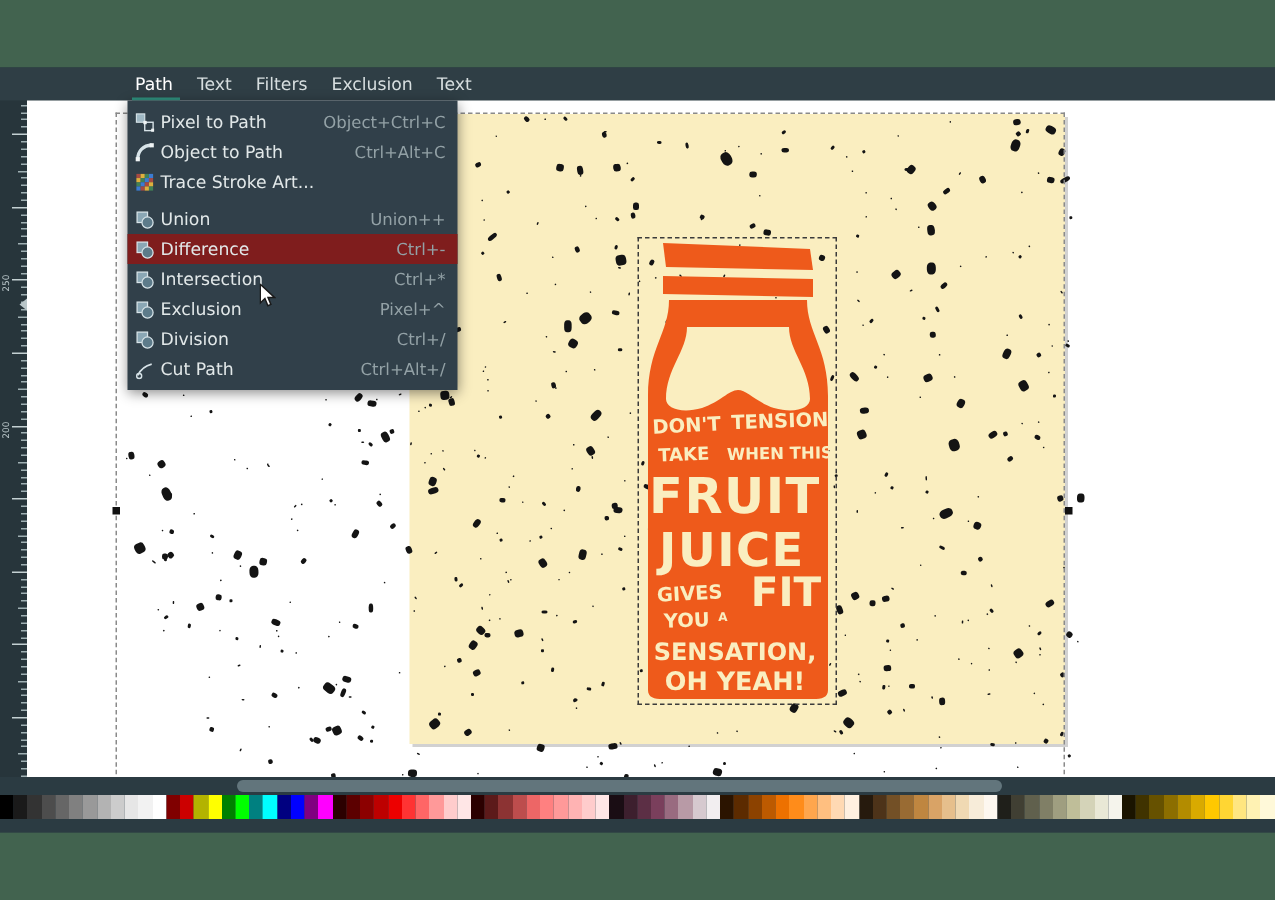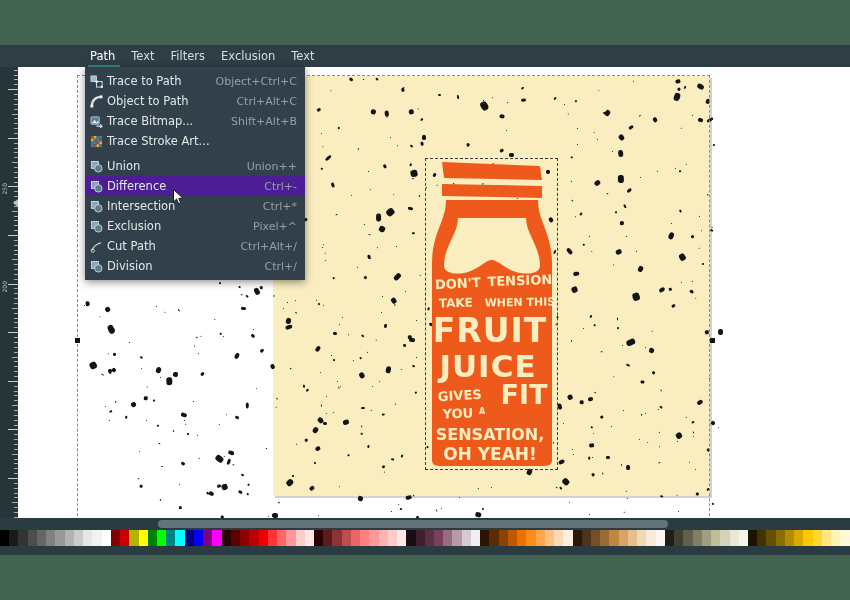--- a/index.html
+++ b/index.html
@@ -113,21 +113,21 @@
     position:absolute;left:85px;top:22px;width:220px;
     background:#31404a;
     box-shadow:0 2px 8px rgba(0,0,0,0.45);
     z-index:50;
     padding:4px 0;
   }
   .mi{
     position:relative;display:flex;align-items:center;
     height:20px;padding:0 8px 0 0;cursor:default;
   }
-  .mi.hl{background:#4c1d95;}
+  .mi.hl{background:#7f1d1d;}
   .mi .ic{
     width:22px;height:20px;display:flex;align-items:center;justify-content:center;flex:0 0 22px;
   }
   .mi .lbl{
     font-size:11.5px;color:#e2e8e9;flex:1 1 auto;white-space:nowrap;
   }
   .mi .acc{
     font-size:11px;color:#93a1a6;white-space:nowrap;padding-left:12px;
   }
   .mi-sep{height:5px;}
@@ -1147,44 +1147,33 @@
   <div class="dropdown" id="dropdown">
       <div class="mi">
         <span class="ic">
           <svg viewBox="0 0 14 14" width="13" height="13">
             <rect x="1" y="1" width="6" height="6" fill="#9fb8c4" stroke="#d7e3e8" stroke-width="0.8"></rect>
             <rect x="7" y="7" width="6" height="6" fill="none" stroke="#d7e3e8" stroke-width="1"></rect>
             <rect x="6" y="6" width="2.4" height="2.4" fill="#f0f4f5"></rect>
             <rect x="11.6" y="11.6" width="2.2" height="2.2" fill="#f0f4f5"></rect>
           </svg>
         </span>
-        <span class="lbl">Trace to Path</span>
+        <span class="lbl">Pixel to Path</span>
         <span class="acc">Object+Ctrl+C</span>
       </div>
       <div class="mi">
         <span class="ic">
           <svg viewBox="0 0 14 14" width="13" height="13">
             <path d="M2,12 C2,6 6,2 12,2" fill="none" stroke="#d7e3e8" stroke-width="2.4"></path>
             <rect x="0.5" y="10.5" width="3" height="3" fill="#f0f4f5"></rect>
             <rect x="10.5" y="0.5" width="3" height="3" fill="#f0f4f5"></rect>
           </svg>
         </span>
         <span class="lbl">Object to Path</span>
         <span class="acc">Ctrl+Alt+C</span>
-      </div>
-      <div class="mi">
-        <span class="ic">
-          <svg viewBox="0 0 14 14" width="13" height="13">
-            <rect x="1" y="2" width="9" height="8" rx="1" fill="#5a7f93" stroke="#cfdde3" stroke-width="0.8"></rect>
-            <path d="M2,9 L5,5 L7,8 L9,6 L9,9 Z" fill="#e8f0f3"></path>
-            <path d="M7,12 L13,12 M11,10 L13,12 L11,14" fill="none" stroke="#d7e3e8" stroke-width="1.2"></path>
-          </svg>
-        </span>
-        <span class="lbl">Trace Bitmap...</span>
-        <span class="acc">Shift+Alt+B</span>
       </div>
       <div class="mi">
         <span class="ic">
           <svg viewBox="0 0 14 14" width="13" height="13">
             <rect x="1" y="1" width="3" height="3" fill="#d94f3d" opacity="0.7"></rect>
             <rect x="4" y="1" width="3" height="3" fill="#e8b63c" opacity="0.95"></rect>
             <rect x="7" y="1" width="3" height="3" fill="#4a9c5a" opacity="0.7"></rect>
             <rect x="10" y="1" width="3" height="3" fill="#3c7fd9" opacity="0.95"></rect>
             <rect x="1" y="4" width="3" height="3" fill="#e8b63c" opacity="0.95"></rect>
             <rect x="4" y="4" width="3" height="3" fill="#4a9c5a" opacity="0.7"></rect>
@@ -1240,37 +1229,37 @@
             <rect x="1.5" y="1.5" width="7.5" height="7.5" fill="#8aa7b5" stroke="#d7e3e8" stroke-width="0.9"></rect>
             <circle cx="9" cy="9" r="4" fill="#5d7b8a" stroke="#d7e3e8" stroke-width="0.9"></circle>
           </svg>
         </span>
         <span class="lbl">Exclusion</span>
         <span class="acc">Pixel+^</span>
       </div>
       <div class="mi">
         <span class="ic">
           <svg viewBox="0 0 14 14" width="13" height="13">
+            <rect x="1.5" y="1.5" width="7.5" height="7.5" fill="#8aa7b5" stroke="#d7e3e8" stroke-width="0.9"></rect>
+            <circle cx="9" cy="9" r="4" fill="#5d7b8a" stroke="#d7e3e8" stroke-width="0.9"></circle>
+          </svg>
+        </span>
+        <span class="lbl">Division</span>
+        <span class="acc">Ctrl+/</span>
+      </div>
+      <div class="mi">
+        <span class="ic">
+          <svg viewBox="0 0 14 14" width="13" height="13">
             <path d="M2,11 C4,7 8,4 12,3" fill="none" stroke="#d7e3e8" stroke-width="1.2"></path>
             <circle cx="3" cy="11.5" r="1.8" fill="none" stroke="#d7e3e8" stroke-width="1"></circle>
           </svg>
         </span>
         <span class="lbl">Cut Path</span>
         <span class="acc">Ctrl+Alt+/</span>
       </div>
-      <div class="mi">
-        <span class="ic">
-          <svg viewBox="0 0 14 14" width="13" height="13">
-            <rect x="1.5" y="1.5" width="7.5" height="7.5" fill="#8aa7b5" stroke="#d7e3e8" stroke-width="0.9"></rect>
-            <circle cx="9" cy="9" r="4" fill="#5d7b8a" stroke="#d7e3e8" stroke-width="0.9"></circle>
-          </svg>
-        </span>
-        <span class="lbl">Division</span>
-        <span class="acc">Ctrl+/</span>
-      </div>
     </div>
 
   <div class="cursor" id="cursor" style="left: 173px; top: 144px;">
     <svg viewBox="0 0 11 16" width="11" height="16">
       <path d="M0.5,0.5 L0.5,13 L3.6,10 L5.6,14.8 L7.6,13.9 L5.7,9.3 L10,9.3 Z" fill="#ffffff" stroke="#1a1a1a" stroke-width="1"></path>
     </svg>
   </div>
 
 </div>
 

